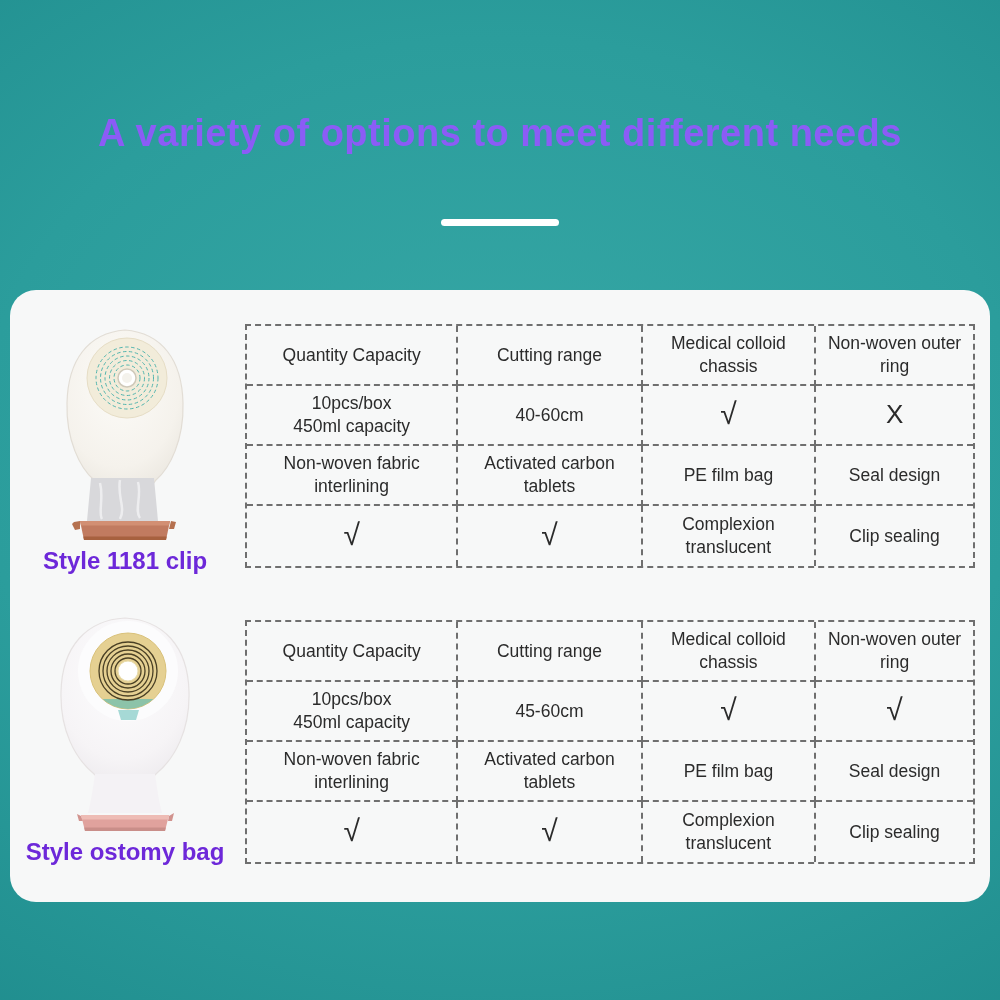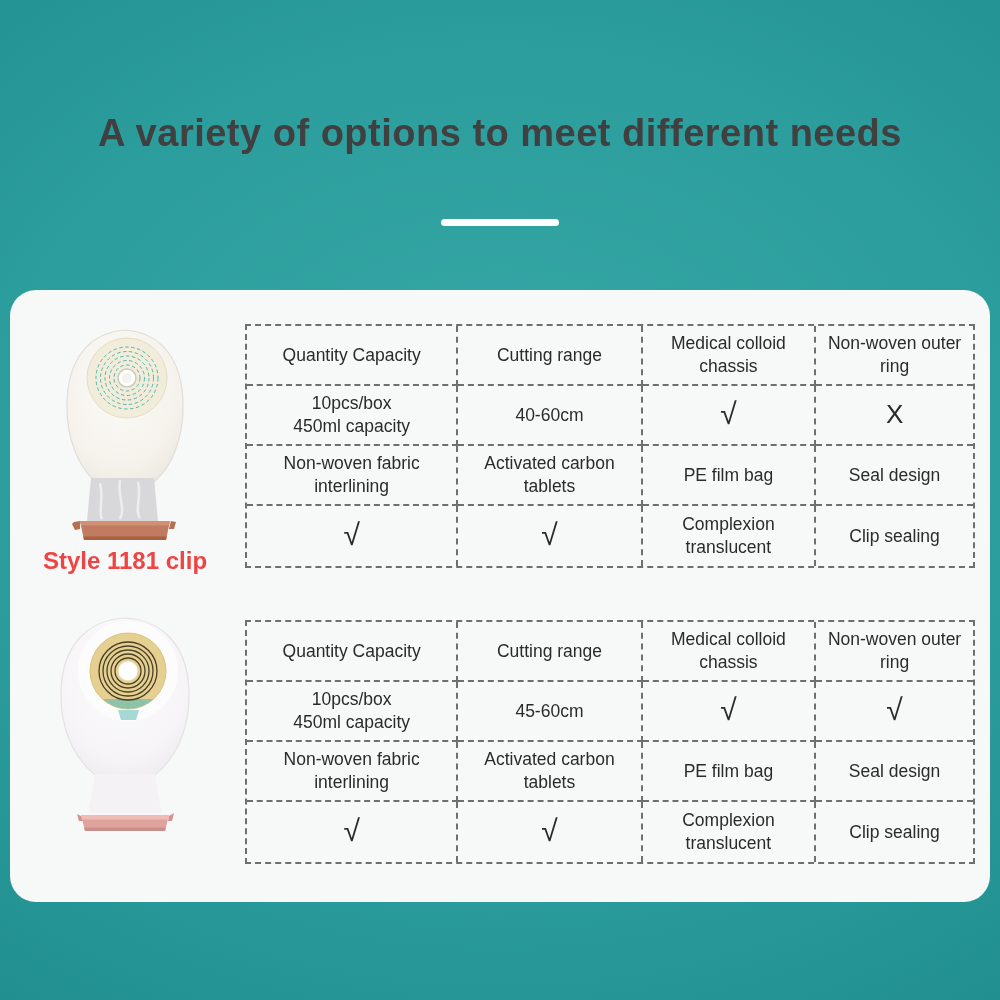--- a/index.html
+++ b/index.html
@@ -3,39 +3,39 @@
 <meta charset="utf-8">
 <style>
   html,body{margin:0;padding:0;}
   body{
     width:1000px;height:1000px;position:relative;overflow:hidden;
     font-family:"Liberation Sans",sans-serif;
     background:radial-gradient(95% 75% at 50% 45%, #37a8a6 0%, #2b9d9c 55%, #1e8b8c 100%);
   }
   .page-title{
     position:absolute;top:112px;left:0;width:1000px;
-    text-align:center;color:#404040;font-size:38px;font-weight:bold;
+    text-align:center;color:#8b5cf6;font-size:38px;font-weight:bold;
     letter-spacing:0.5px;
   }
   .title-underline{
     position:absolute;top:219px;left:50%;transform:translateX(-50%);
     width:118px;height:7px;background:#ffffff;border-radius:4px;
   }
   .card{
     position:absolute;left:10px;top:290px;width:980px;height:612px;
     background:#f7f8f8;border-radius:26px;
   }
   .product{
     position:absolute;left:10px;width:210px;text-align:center;
   }
   .product.p1{top:38px;}
   .product.p2{top:326px;}
   .product svg{display:block;margin:0 auto;}
   .product-label{
-    margin-top:4px;font-size:24px;font-weight:bold;color:#ef4444;
+    margin-top:4px;font-size:24px;font-weight:bold;color:#6d28d9;
   }
   .spec-table{
     position:absolute;left:235px;width:730px;height:244px;
     display:grid;
     grid-template-columns:29.1% 25.4% 23.9% 21.6%;
     grid-template-rows:repeat(4,1fr);
     border:2px dashed #6f6f6f;
     box-sizing:border-box;
     background:transparent;
   }
@@ -117,20 +117,21 @@
       </g>
       <circle cx="73" cy="55" r="10" fill="#ffffff" stroke="#e8dcae" stroke-width="1"></circle>
       <path d="M63,94 L84,94 L81,104 L66,104 Z" fill="#a6d9d6"></path>
       <path d="M40,158 C38,172 36,186 33,197 L107,197 C104,186 102,172 100,158 Z" fill="#f4f2f5"></path>
       <path d="M26,200 L22,198 L24,205 L28,205 Z" fill="#d1938e"></path>
       <path d="M114,200 L119,197 L117,205 L113,205 Z" fill="#d1938e"></path>
       <path d="M26,199 L114,199 L110,215 L30,215 Z" fill="#e0a29d"></path>
       <path d="M26,199 L114,199 L113,203.5 L27,203.5 Z" fill="#eebcb5"></path>
       <path d="M30,215 L110,215 L110.8,211.5 L29.2,211.5 Z" fill="#c98e89"></path>
     </svg>
+    <div class="product-label">Style ostomy bag</div>
   </div>
 
   <div class="spec-table t1">
       <div class="cell">Quantity Capacity</div>
       <div class="cell">Cutting range</div>
       <div class="cell">Medical colloid chassis</div>
       <div class="cell">Non-woven outer ring</div>
       <div class="cell">10pcs/box
 450ml capacity</div>
       <div class="cell">40-60cm</div>

